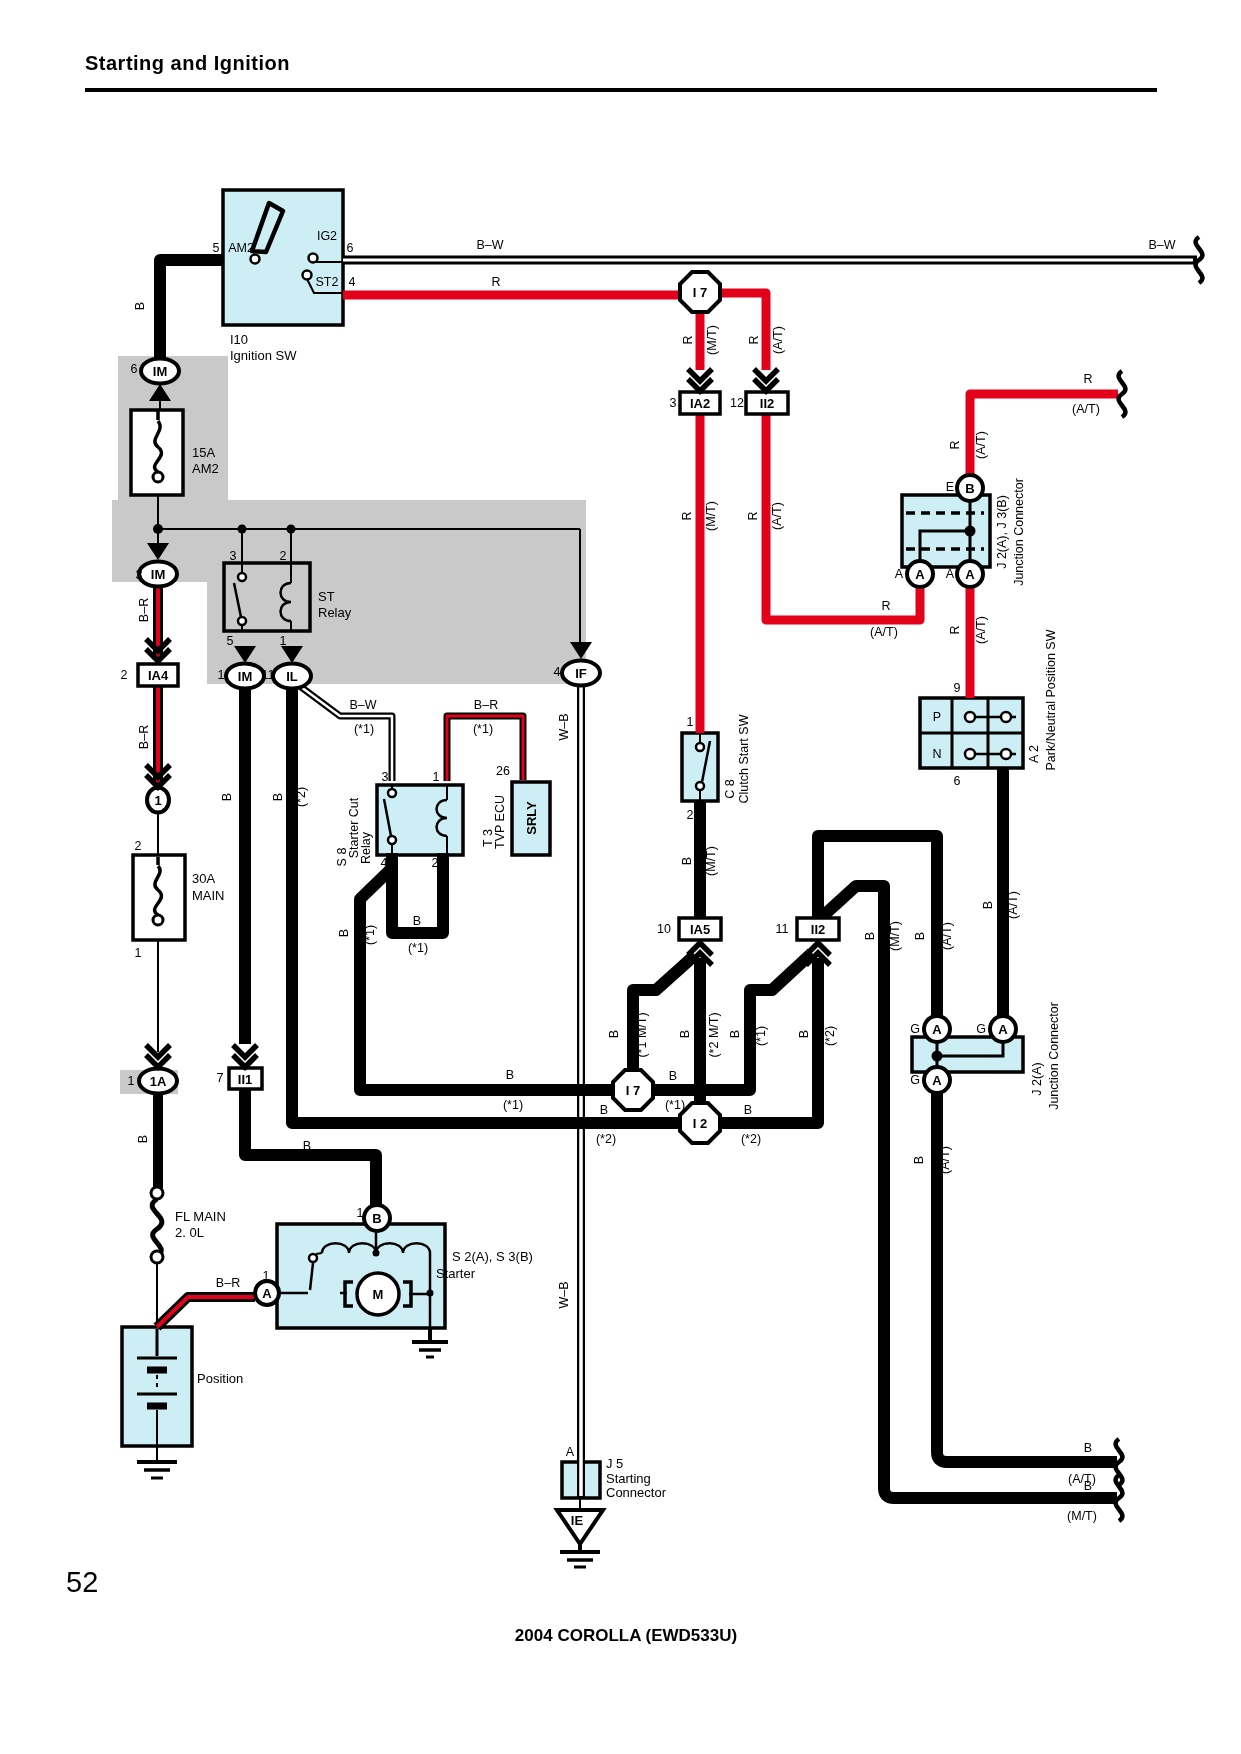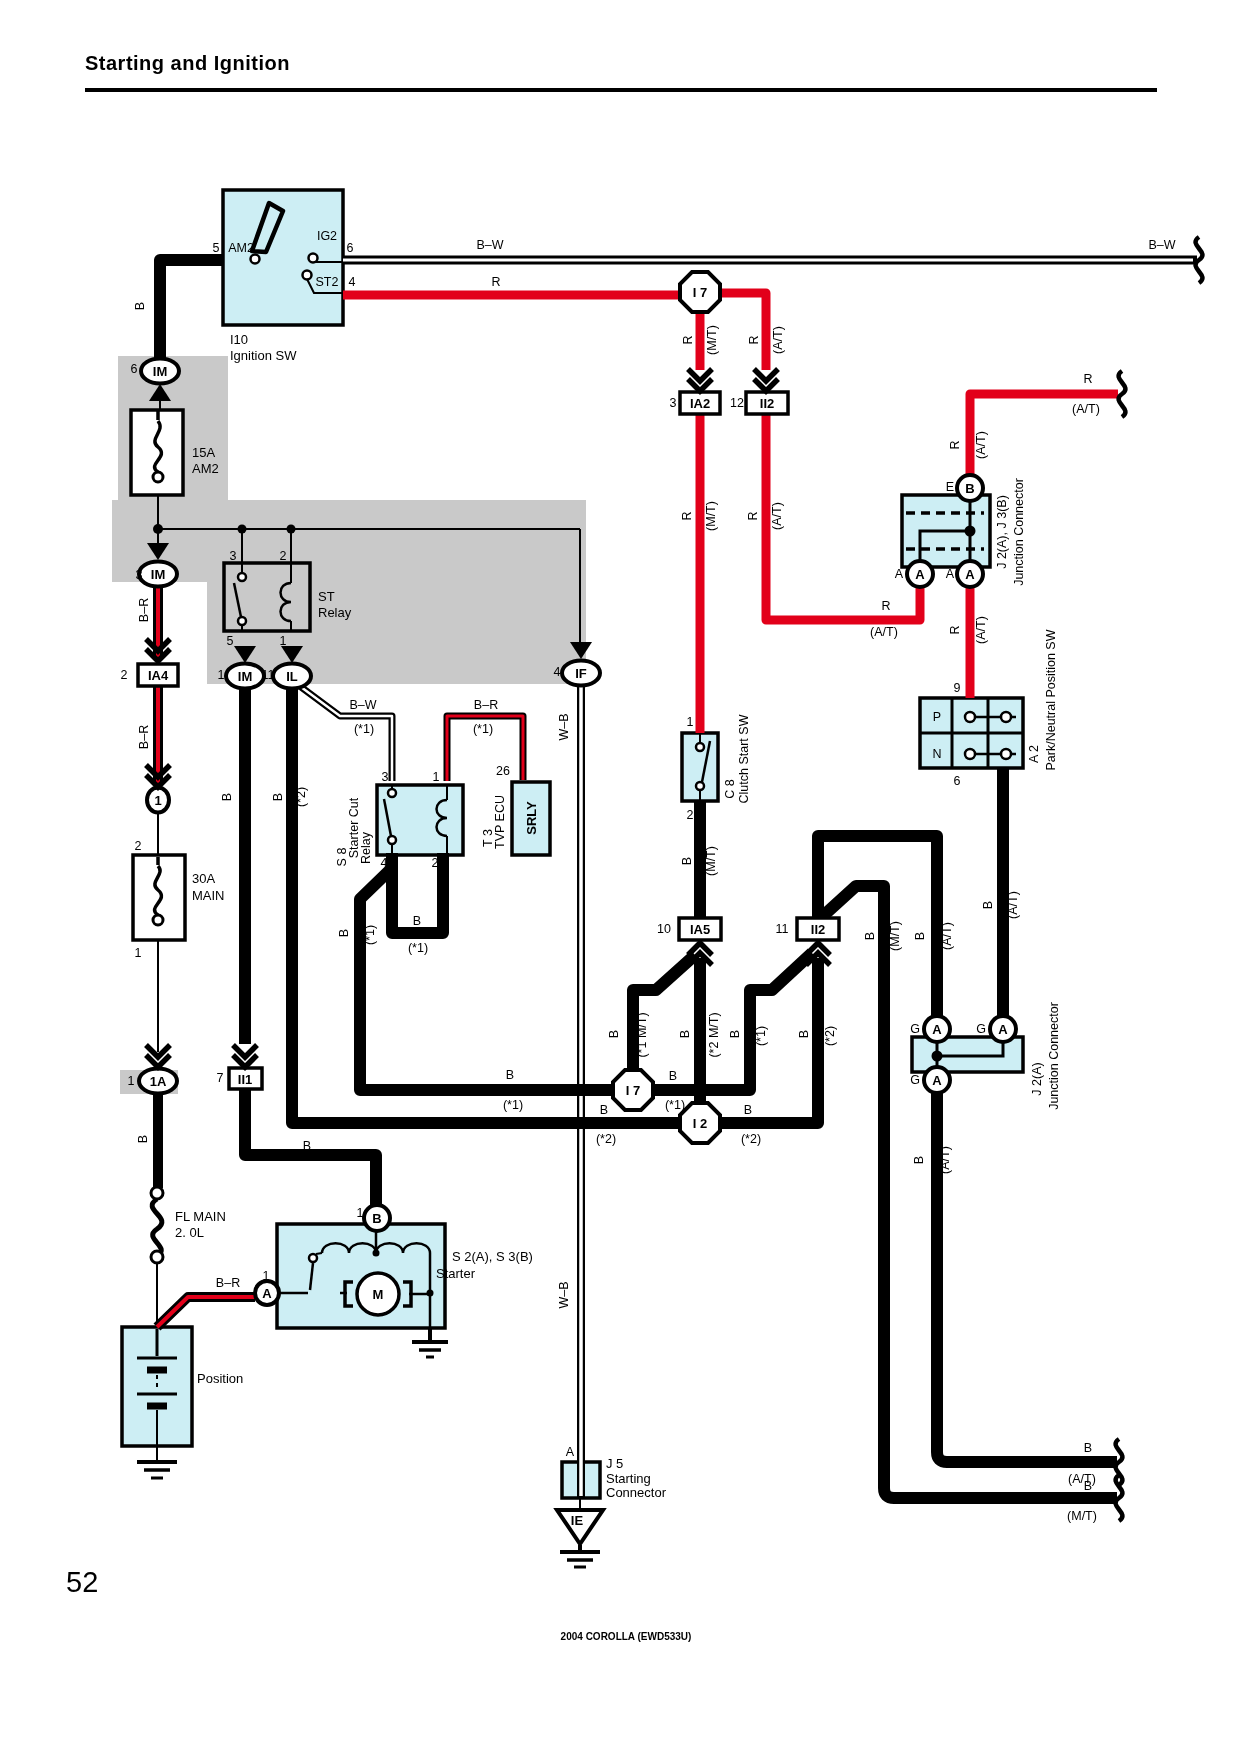--- a/index.html
+++ b/index.html
@@ -6,21 +6,21 @@
   #page{position:relative;width:1241px;height:1754px;background:#fff;font-family:"Liberation Sans",sans-serif;color:#000;overflow:hidden;}
   svg{position:absolute;left:0;top:0;}
   .lbl{position:absolute;font-size:12.5px;line-height:1;white-space:nowrap;transform:translate(-50%,-50%);}
   .rot{transform:translate(-50%,-50%) rotate(-90deg);}
   .lla{position:absolute;font-size:13px;line-height:1;white-space:nowrap;transform:translate(0,-50%);}
   .cnB{font-weight:bold;font-size:13px;}
   .pin{font-size:12.5px;}
   .ttl{position:absolute;left:85px;top:52px;font-size:20px;font-weight:bold;letter-spacing:.5px;}
   .rule{position:absolute;left:85px;top:88px;width:1072px;height:4px;background:#000;}
   .pgnum{position:absolute;left:66px;top:1566px;font-size:29px;}
-  .foot{position:absolute;left:626px;top:1636px;font-size:10px;font-weight:bold;transform:translate(-50%,-50%);}
+  .foot{position:absolute;left:626px;top:1636px;font-size:17px;font-weight:bold;transform:translate(-50%,-50%);}
 </style>
 </head>
 <body>
 
 <div id="page">
 
 <svg width="1241" height="1754" viewBox="0 0 1241 1754">
 <defs>
   <path id="chevd" d="M-12,-11 L0,1 L12,-11 M-12,-21 L0,-9 L12,-21"></path>
   <path id="arrf" d="M0,0 L-11,-17 L11,-17 Z"></path>

